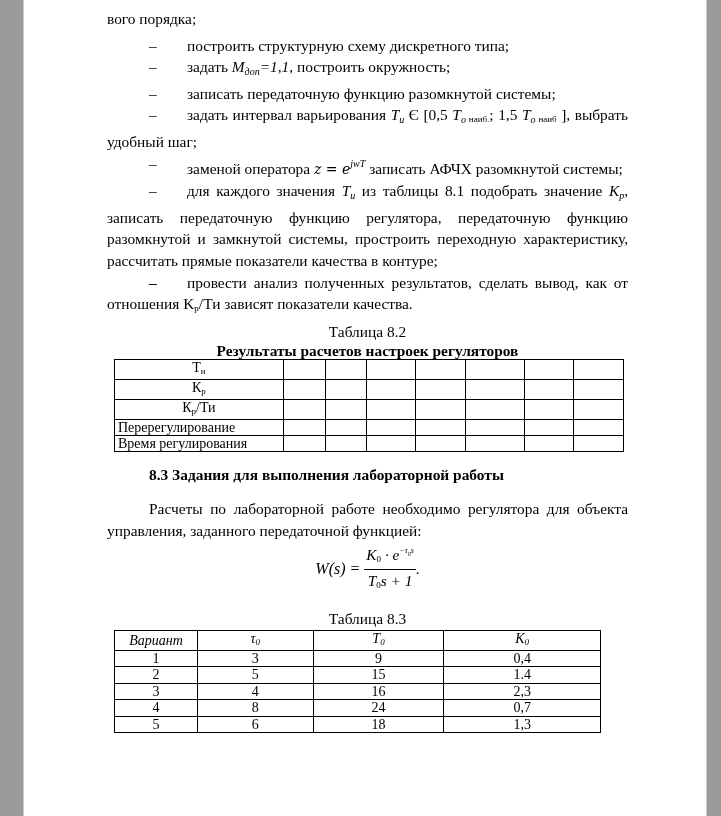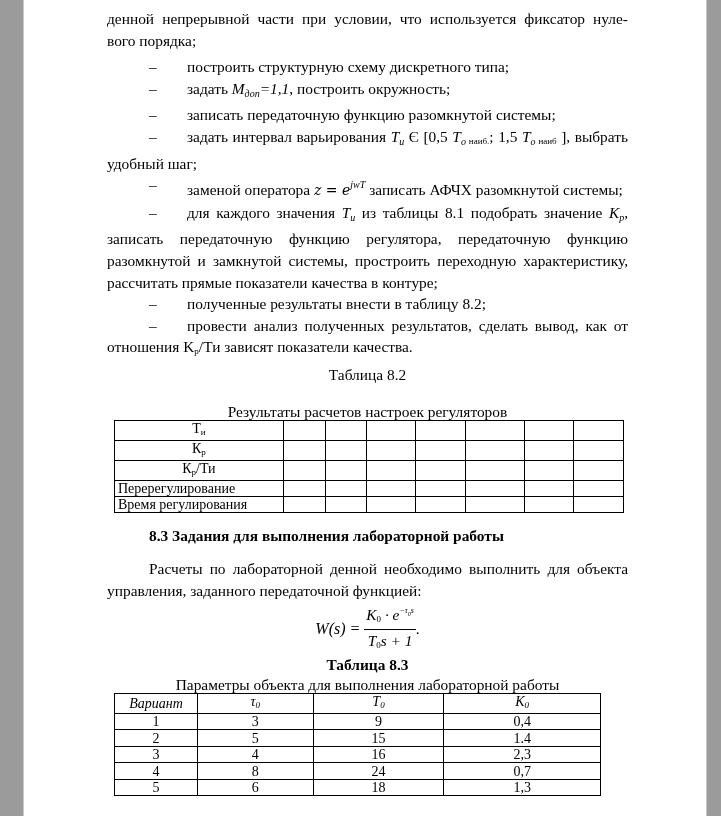--- a/index.html
+++ b/index.html
@@ -52,21 +52,20 @@
   .t83 td { text-align: center; height: 15.5px; }
   .t83 td.h { font-style: italic; }
   sub.s0 { font-size: 9px; font-style: italic; vertical-align: -2px; }
 </style>
 </head>
 <body>
 
 <div class="page">
   <div class="content">
 
-    <p class="just-last">денной непрерывной части при условии, что используется фиксатор нуле-</p>
     <p style="margin-bottom:5px;">вого порядка;</p>
 
     <p class="item">
       <span class="dash">–</span>
       <span>построить структурную схему дискретного типа;</span>
     </p>
     <p class="item">
       <span class="dash">–</span>
       <span>задать </span><i>M</i><sub class="it-sub">доп</sub><i>=1,1</i><span>, построить окружность;</span>
     </p>
@@ -78,28 +77,27 @@
       <span class="dash">–</span><span>задать интервал варьирования </span><i>T</i><sub class="it-sub">и</sub><span> Є [0,5 </span><i>T</i><sub class="it-sub">о</sub><sub class="small"> наиб.</sub><span>; 1,5 </span><i>T</i><sub class="it-sub">о</sub><sub class="small"> наиб</sub><span> ],  выбрать удобный  шаг;</span>
     </p>
     <p class="item wrap">
       <span class="dash">–</span><span>заменой оператора </span><span class="mathz">z</span><span class="mathz" style="font-style:normal"> = </span><span class="mathz">e</span><sup class="exp">jwT</sup><span> записать АФЧХ разомкнутой системы;</span>
     </p>
     <p class="item wrap">
       <span class="dash">–</span><span>для каждого значения </span><i>T</i><sub class="it-sub">и</sub><span>  из таблицы 8.1 подобрать значение </span><i>K</i><sub class="it-sub">р</sub><span>, записать передаточную функцию регулятора, передаточную функцию разомкнутой и замкнутой системы, простроить переходную характеристику, рассчитать прямые показатели качества в контуре;</span>
     </p>
     <p class="item">
       <span class="dash">–</span>
-      <span>полученные результаты внести в таблицу 8.2;</span>
     </p>
     <p class="item wrap">
       <span class="dash">–</span><span>провести анализ полученных результатов, сделать вывод, как от отношения  </span><span>K</span><sub class="small">р</sub><span>/Ти зависят показатели качества.</span>
     </p>
 
     <p class="right" style="margin-top:1px;">Таблица 8.2</p>
-    <p class="cap" style="margin-top:17px;">Результаты расчетов настроек регуляторов</p>
+    <p class="cap" style="margin-top:0;font-weight:bold;">Результаты расчетов настроек регуляторов</p>
 
     <table class="t82" id="t82">
       <tbody id="t82-body">
           <tr>
             <td class="lbl c"><span>Т</span><sub class="small">и</sub></td>
             <td style="width: 42px;"></td>
             <td style="width: 41px;"></td>
             <td style="width: 50px;"></td>
             <td style="width: 50px;"></td>
             <td style="width: 59px;"></td>
@@ -144,33 +142,32 @@
             <td style="width: 50px;"></td>
             <td style="width: 59px;"></td>
             <td style="width: 50px;"></td>
             <td style="width: 50px;"></td>
           </tr>
         </tbody>
     </table>
 
     <p class="heading">8.3 Задания для выполнения лабораторной работы</p>
 
-    <p class="indent">Расчеты по лабораторной денной необходимо выполнить для объекта управления, заданного передаточной функцией:</p>
+    <p class="indent">Расчеты по лабораторной работе необходимо регулятора для объекта управления, заданного передаточной функцией:</p>
 
     <div class="formula">
       <span style="font-style:italic;font-size:16px;vertical-align:middle;">W(s) = </span>
       <span class="frac">
         <span class="num"><i>K</i><sub class="small">0</sub><i> · e</i><sup class="exp" style="font-size:8px;"><span>−τ</span><sub style="font-size:6px;">0</sub><span>s</span></sup></span>
         <span class="den"><i>T</i><sub class="small">0</sub><i>s + 1</i></span>
       </span><span style="vertical-align:middle;">.</span>
     </div>
 
 
-    <p class="right" style="margin-top:3px;font-weight:bold;">Таблица 8.3</p>
-    <p class="cap" style="margin-top:0;">Параметры объекта для выполнения лабораторной работы</p>
+    <p class="right" style="margin-top:17px;">Таблица 8.3</p>
 
     <table class="t83">
       <colgroup>
         <col style="width:83px">
           <col style="width:116px">
           <col style="width:131px">
           <col style="width:157px">
       </colgroup>
       <thead id="t83-head">
           <tr>

